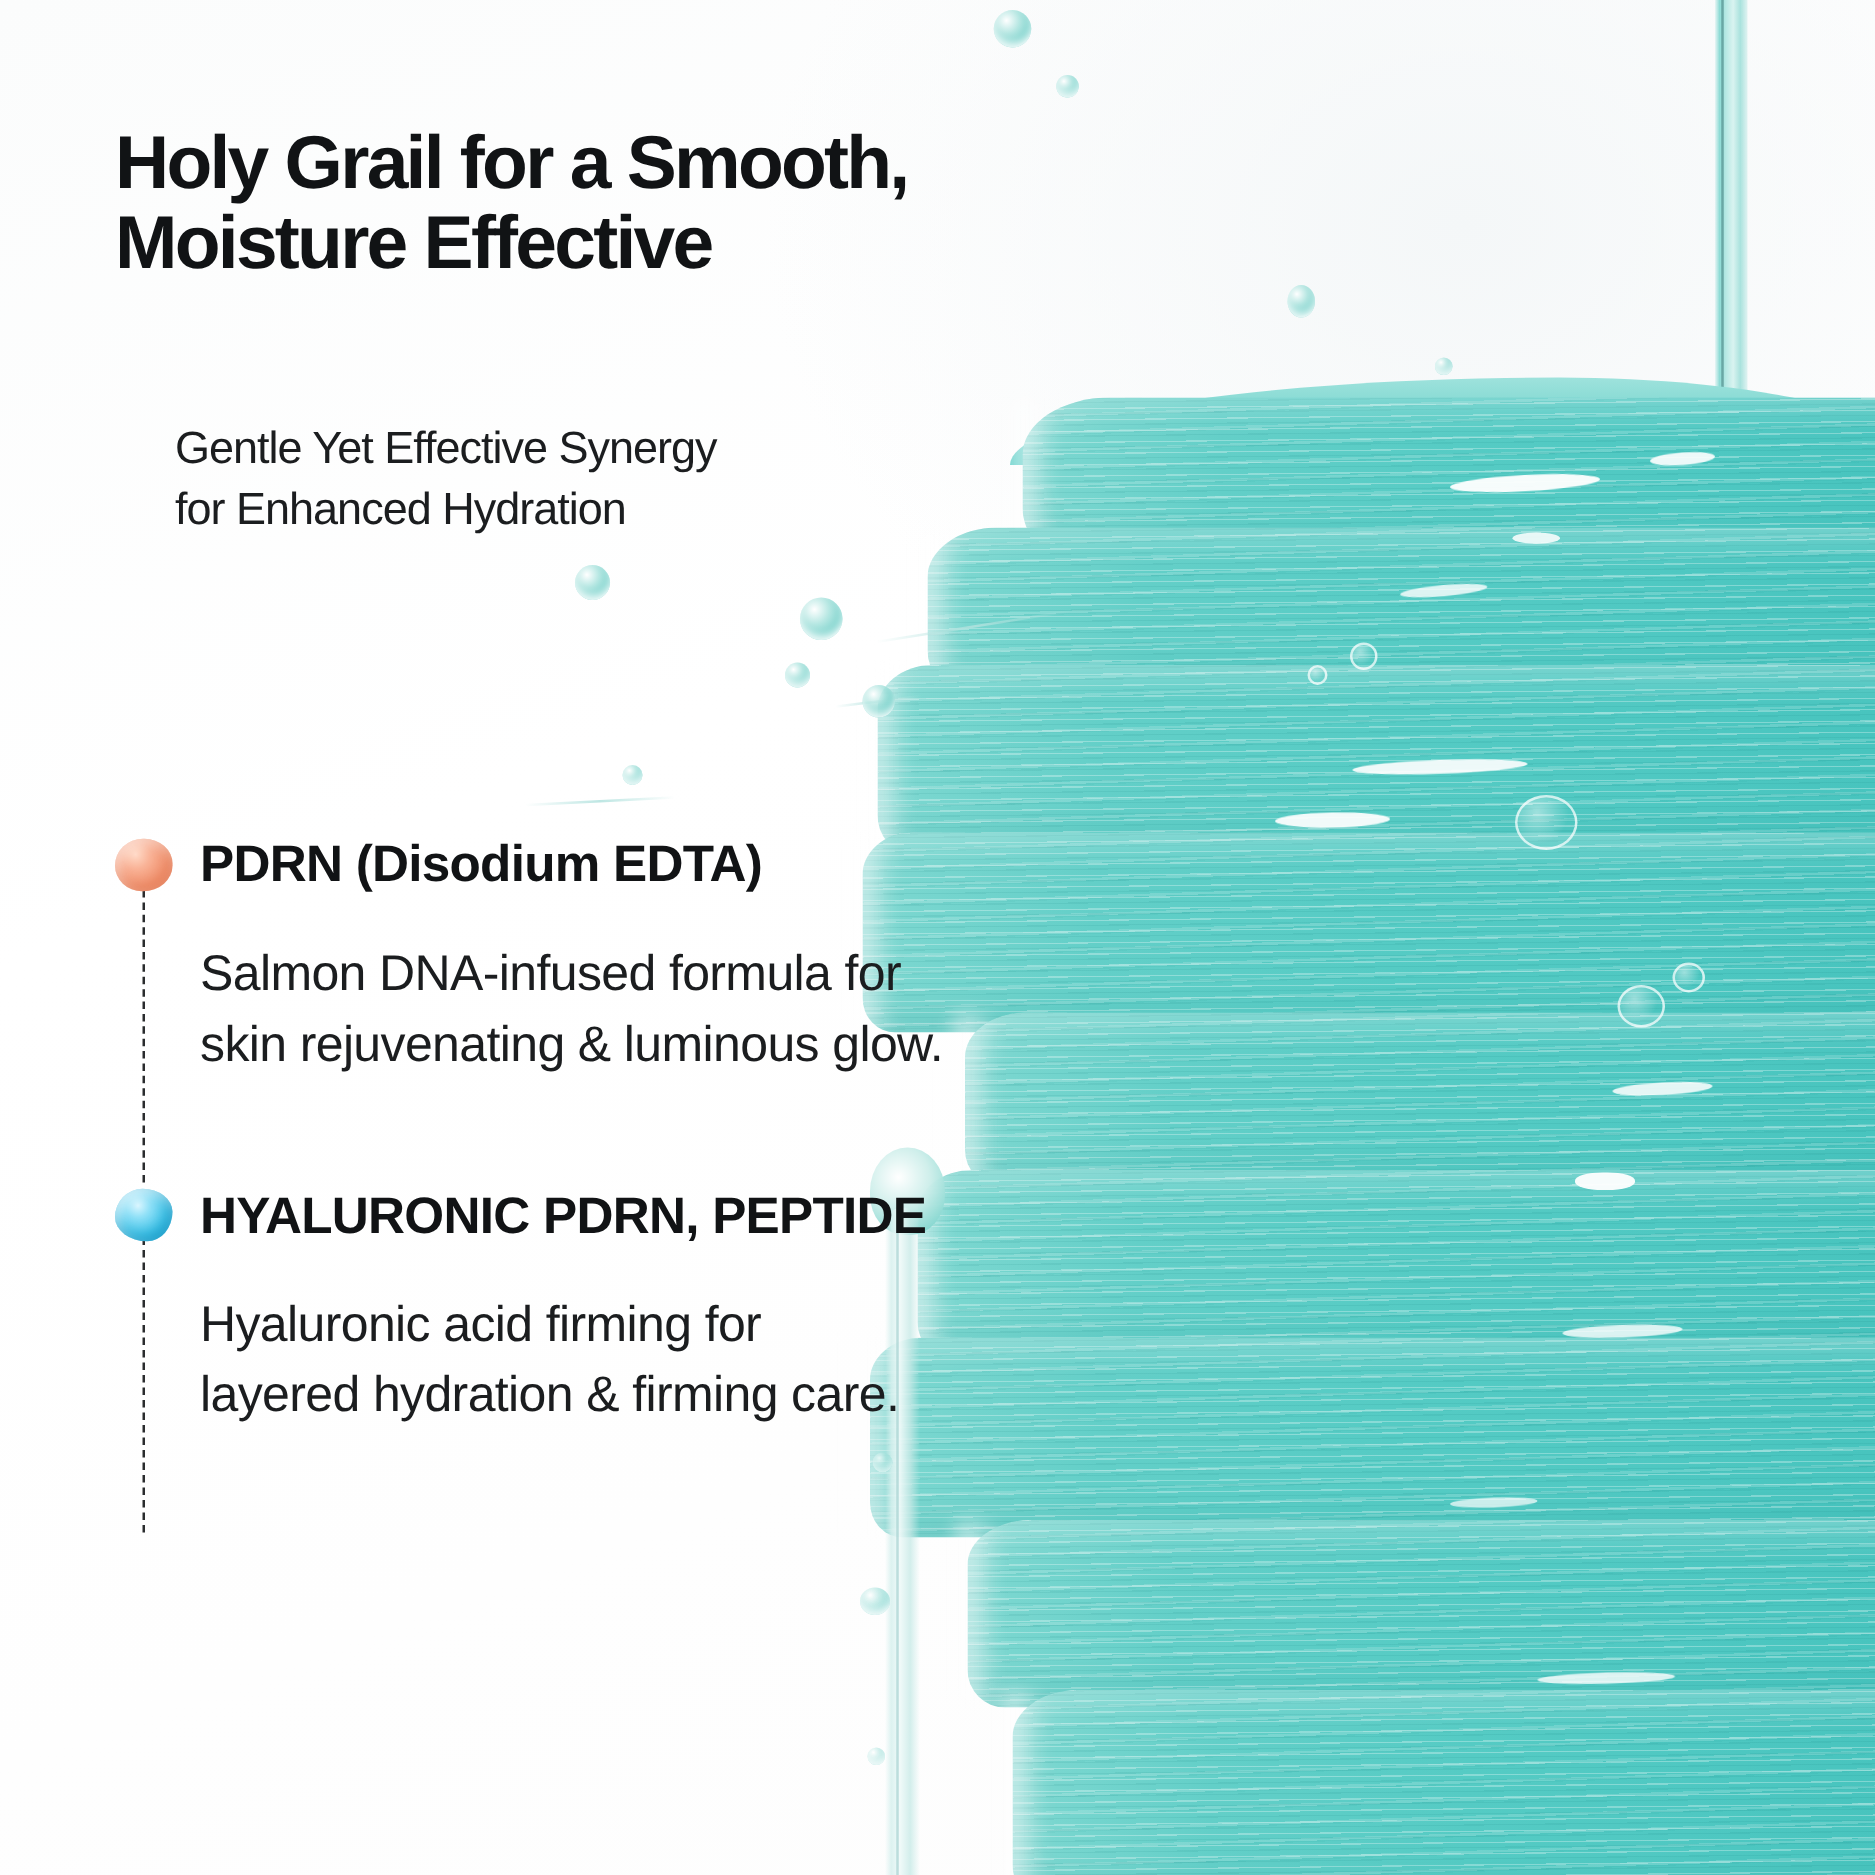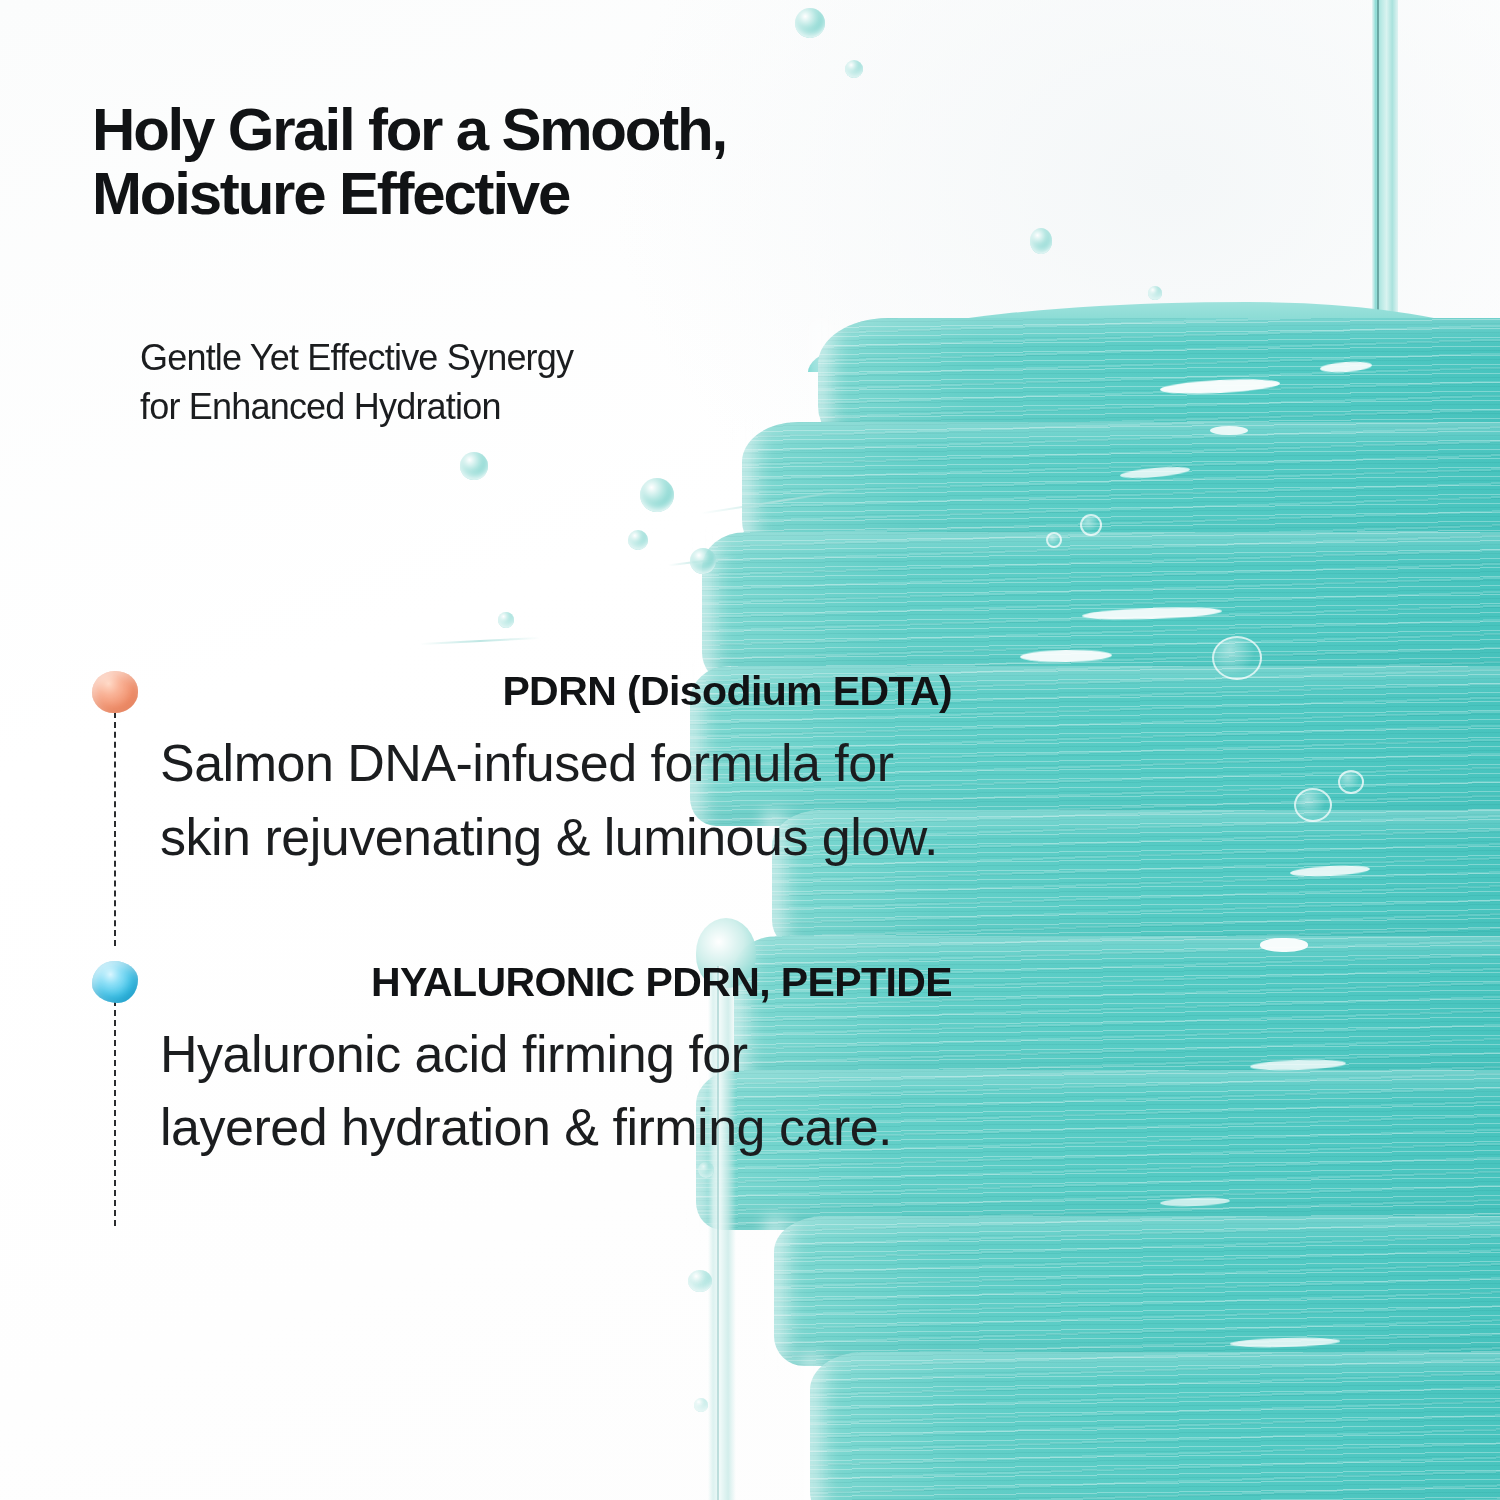--- a/index.html
+++ b/index.html
@@ -171,21 +171,21 @@
     letter-spacing:-2.2px;color:#111315;
   }
   .subhead{
     position:absolute;left:92px;top:334px;width:820px;
     font-size:36px;font-weight:400;line-height:1.36;
     letter-spacing:-0.8px;color:#1b1d1f;margin-left:48px;
   }
 
   .features{position:absolute;left:92px;top:668px;width:860px;}
   .feature{position:relative;}
-  .f-head{display:flex;align-items:center;justify-content:space-between;}
+  .f-head{display:flex;align-items:center;}
   .bullet{
     position:relative;flex:0 0 auto;
     width:46px;height:42px;margin-left:0;
   }
   .bullet-shape{position:absolute;inset:0;}
   .b-coral{
     border-radius:50% 50% 52% 48% / 52% 48% 50% 50%;
     background:radial-gradient(circle at 36% 30%,
       #ffd9c6 0%, #f9b296 28%, #f2926f 62%, #ef8a68 82%, #f4a083 100%);
     box-shadow:inset -4px -5px 10px rgba(210,110,70,.30),
@@ -204,22 +204,22 @@
       #ffdfec 0%, #fba6c6 26%, #f4689f 60%, #ef4f8d 84%, #f779ac 100%);
     box-shadow:inset -4px -5px 10px rgba(190,50,105,.30),
                inset 3px 4px 9px rgba(255,255,255,.6);
   }
   .f-title{
     margin-left:22px;
     font-size:41px;font-weight:700;letter-spacing:-0.6px;
     color:#111315;white-space:nowrap;
   }
   .f-desc{
-    margin-left:68px;margin-top:12px;
-    font-size:52px;font-weight:400;line-height:1.42;
+    margin-left:68px;margin-top:36px;
+    font-size:40px;font-weight:400;line-height:1.42;
     letter-spacing:-0.5px;color:#1b1d1f;
   }
   .f-gap-1{height:84px;}
   .f-gap-2{height:80px;}
 
   
   .connector{
     position:absolute;left:22px;width:0;
     border-left:2px dashed #2a2c2e;
   }

